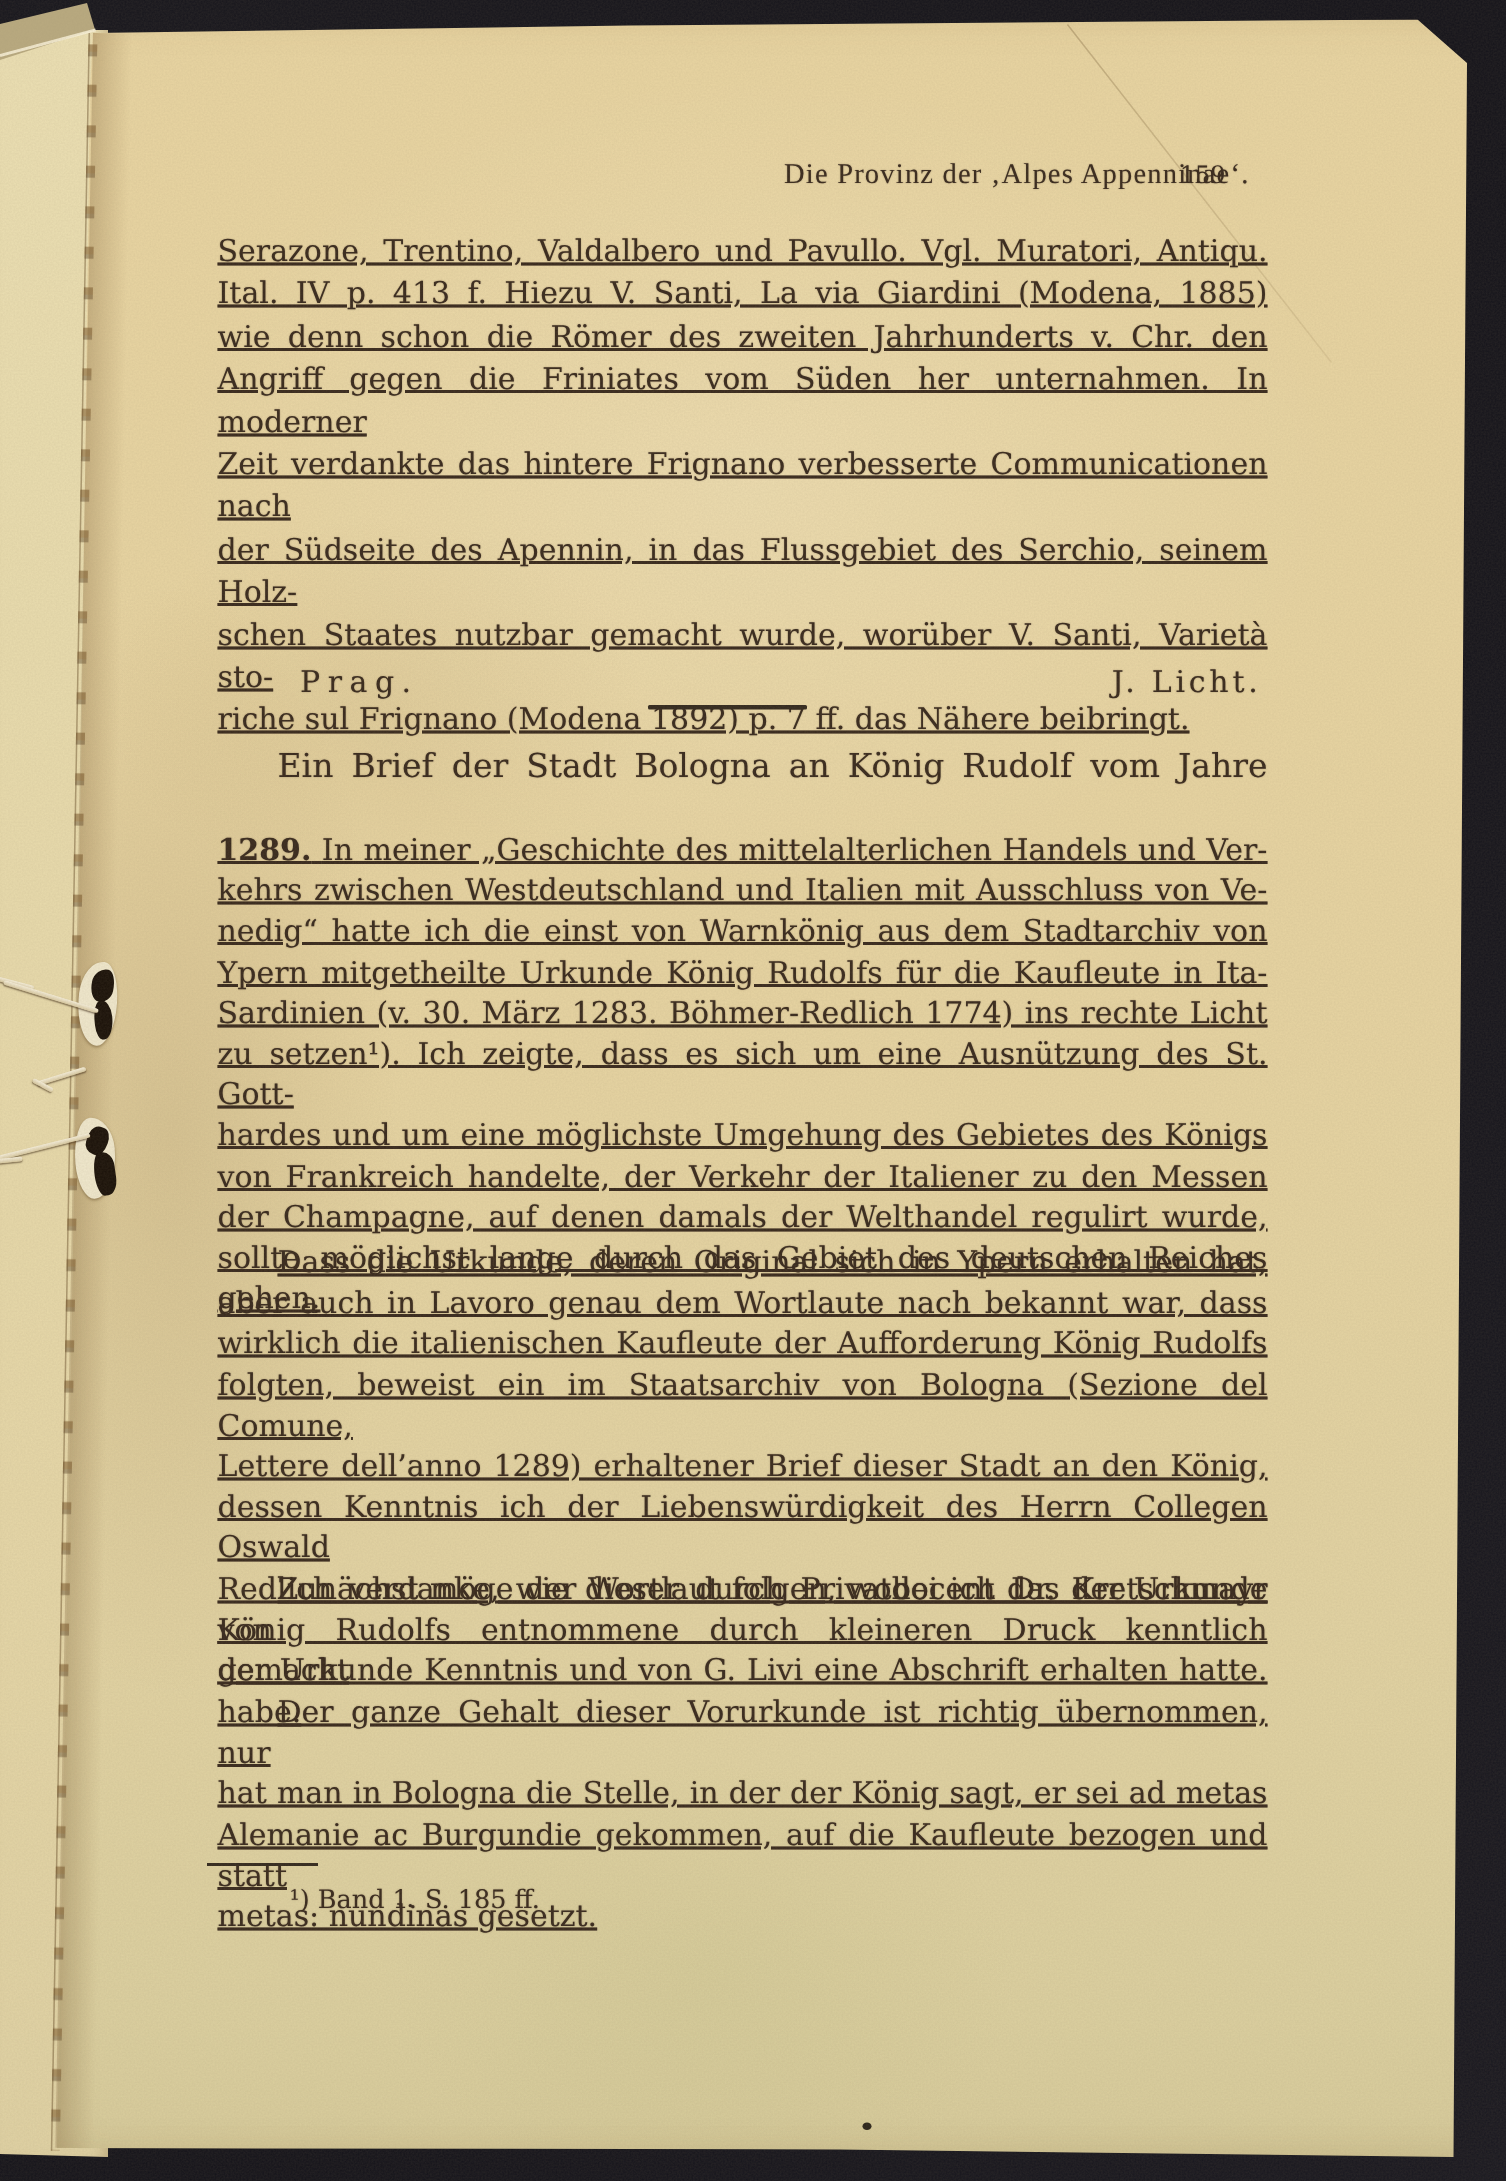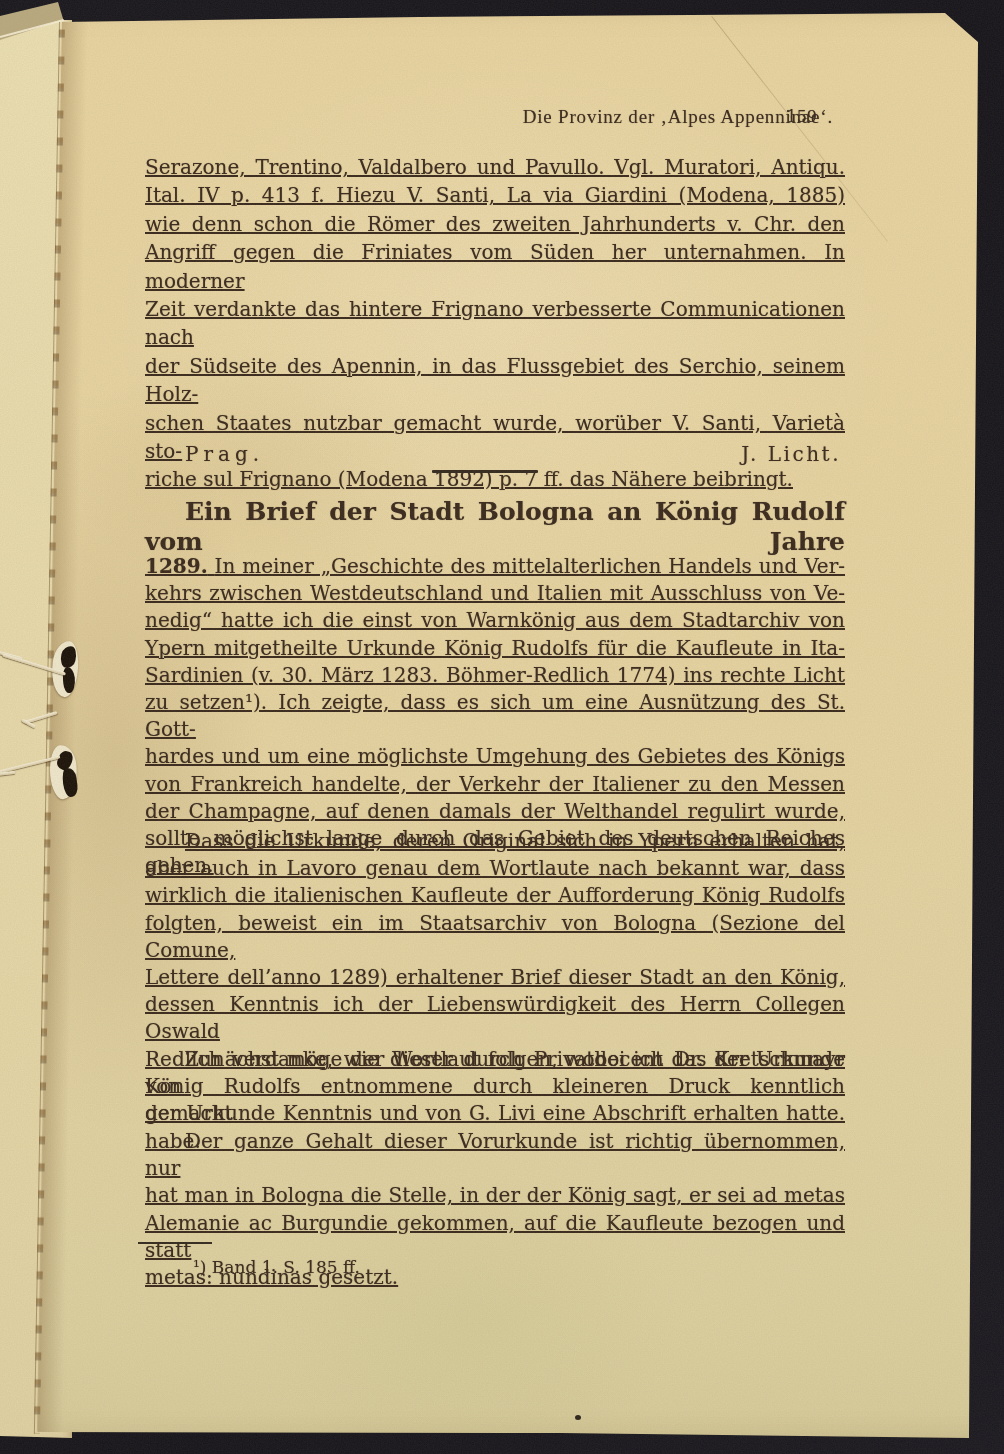--- a/index.html
+++ b/index.html
@@ -80,25 +80,25 @@
 
   .block{position:absolute;left:0;width:700px;}
   .line{text-align:justify;text-align-last:justify;line-height:27.2px;font-size:20px;text-decoration:underline;}
   .line.last{text-align-last:left;}
   .line.indent{text-indent:40px;}
   .b{font-weight:bold;}
 
   .art1{top:153px;}
   .art1 .line{line-height:28.4px;}
   .sig-row{top:440px;display:flex;justify-content:space-between;font-size:20px;line-height:28px;}
-  .place{margin-left:40px;letter-spacing:5px;}
+  .place{margin-left:55px;letter-spacing:5px;}
   .author{letter-spacing:2.5px;margin-right:4px;}
   .divider{position:absolute;top:470px;left:287px;width:106px;height:2.5px;background:#33291e;border-radius:1px;}
 
-  .headline{position:absolute;top:497px;left:0;width:700px;font-weight:bold;font-size:25px;
+  .headline{position:absolute;top:497px;left:0;width:700px;font-weight:normal;font-size:22px;
       line-height:30px;text-align:justify;text-align-last:justify;text-indent:40px;}
   .paraA{top:528px;margin-top:25px;}
   .paraB{top:828px;}
   .paraC{top:1046px;}
   .paraD{top:1128px;}
 
   .fn-rule{position:absolute;top:1242px;left:-7px;width:74px;height:2px;background:#33291e;}
   .footnote{position:absolute;top:1255px;left:48px;font-size:17px;line-height:24px;}
 
   .dot{position:absolute;left:575px;top:1415px;width:6px;height:5px;border-radius:50%;

